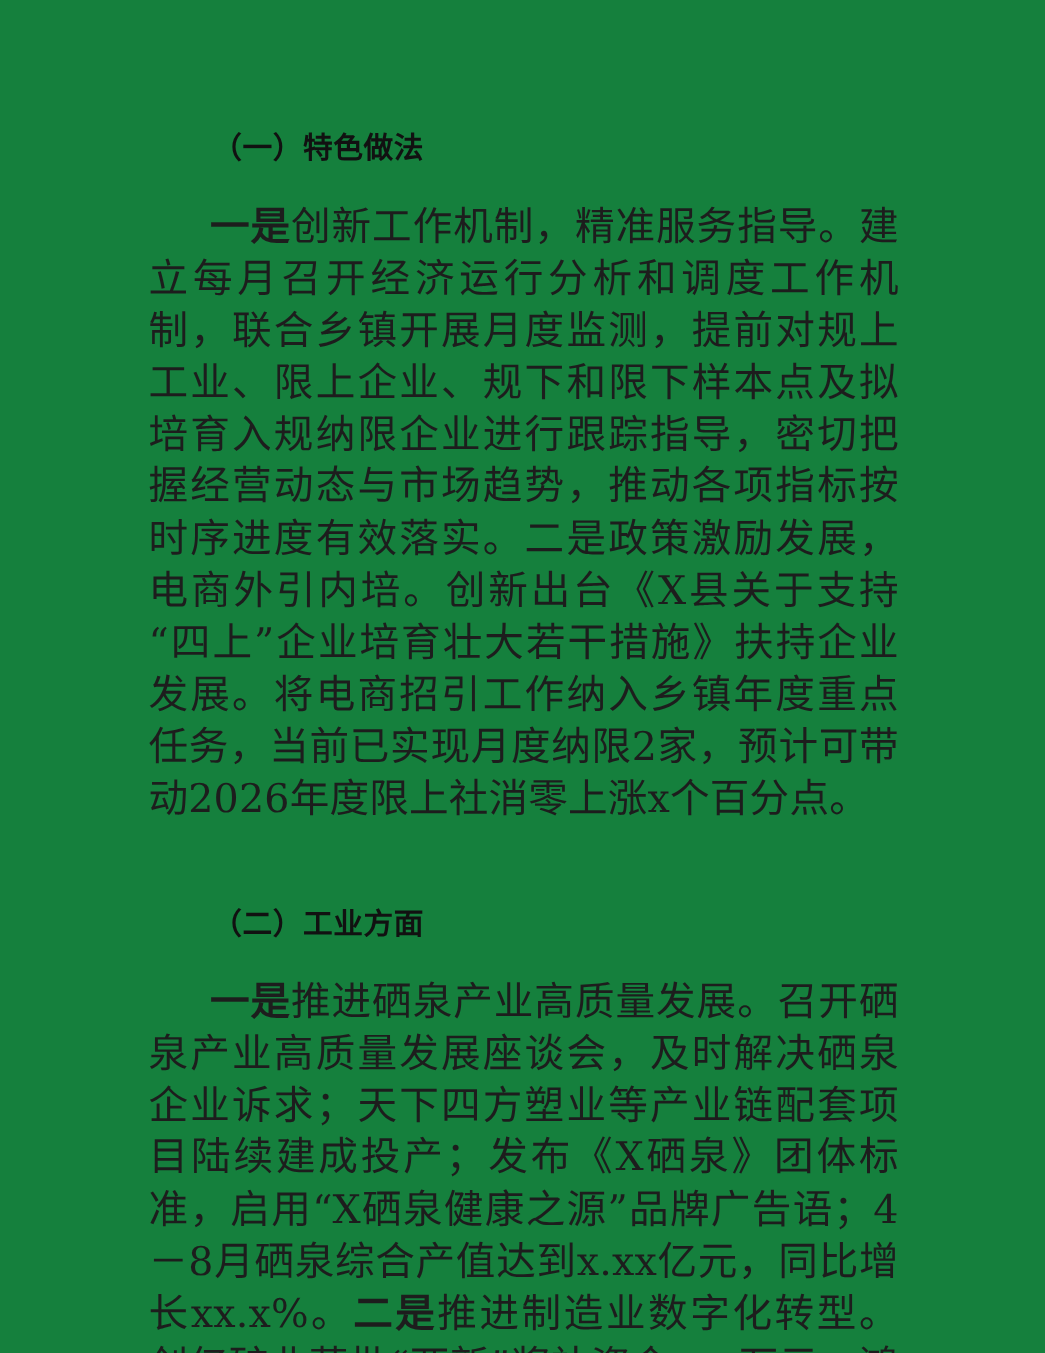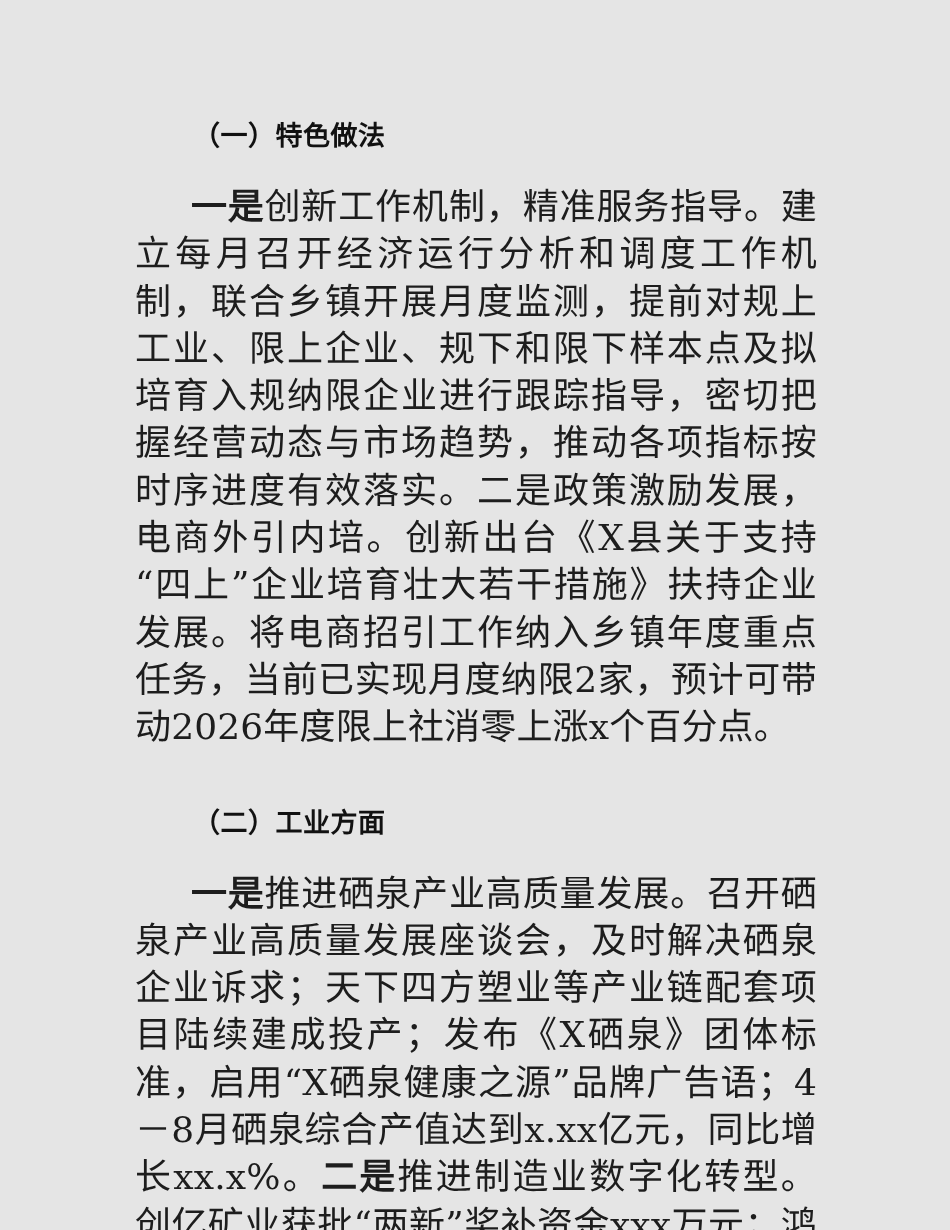--- a/index.html
+++ b/index.html
@@ -15,21 +15,21 @@
     font-family: "DejaVu Serif", "Liberation Serif", serif;
     color: #1a1a1a;
     -webkit-font-smoothing: antialiased;
   }
 
   .page {
     position: relative;
     box-sizing: border-box;
     width: 950px;
     height: 1230px;
-    background: #e5e5e5;
+    background: #15803d;
     padding: 0;
   }
 
   .content {
     position: absolute;
     left: 135px;
     top: 112px;
     width: 682px;
   }
 
@@ -40,21 +40,21 @@
     font-size: 27px;
     line-height: 47px;
     letter-spacing: 0.5px;
     text-indent: 58px;
     color: #111111;
     margin: 0;
     white-space: nowrap;
   }
 
   .heading-gap-top   { margin-top: 0px; }
-  .heading-gap-mid   { margin-top: 48px; }
+  .heading-gap-mid   { margin-top: 66px; }
 
   
   .para {
     font-size: 36px;
     line-height: 47.3px;
     letter-spacing: 0.15px;
     text-align: justify;
     text-align-last: left;
     text-justify: inter-character;
     text-indent: 56px;

